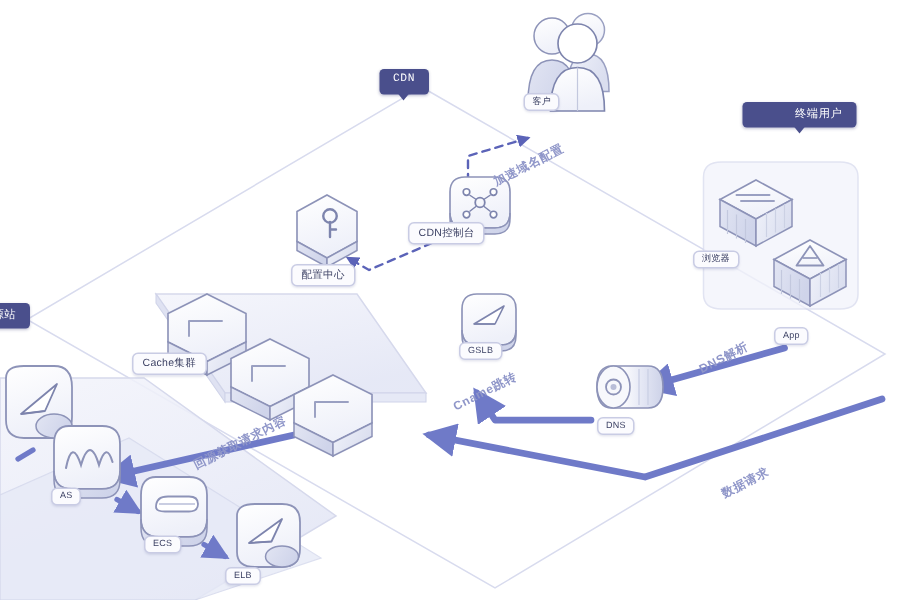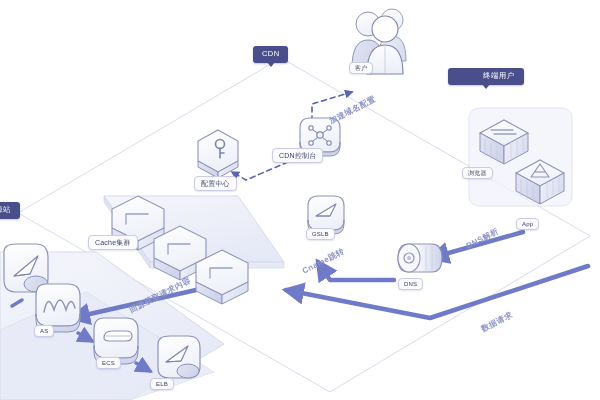--- a/index.html
+++ b/index.html
@@ -272,25 +272,25 @@
 
     <g transform="translate(148,336)">
       <path d="M10,8 Q10,0 22,0 L40,0 Q52,0 52,12 L52,30 Q52,42 40,42 L22,42 Q10,42 10,32 Z" fill="url(#gFaceTop)" stroke="#8d93b8" stroke-width="1.2"></path>
       <ellipse cx="40" cy="35" rx="11" ry="7" fill="url(#gFaceLeft)" stroke="#8d93b8" stroke-width="1"></ellipse>
       <path d="M18,26 L40,10 L33,25 Z" fill="#ffffff" stroke="#7d84ad" stroke-width="1.2" stroke-linejoin="round"></path>
       <path d="M18,26 L33,25" stroke="#7d84ad" stroke-width="1.1"></path>
     </g>
 
   </svg>
 
-  <div class="badge" style="left:253px; top:46px;">
+  <div class="badge" style="left:253px; top:46px;font-family:Liberation Mono, monospace;">
     <span>CDN</span>
   </div>
 
-  <div class="badge" style="left:448px; top:68px;padding-left:35px;">
+  <div class="badge" style="left:495px; top:68px;padding-left:35px;">
     <span>终端用户</span>
   </div>
 
   <div class="badge nub-left" style="left:-14px; top:202px;">
     <span>源站</span>
   </div>
 
   <div class="callout small" style="left:349px; top:62px;">
     <span>客户</span>
   </div>

